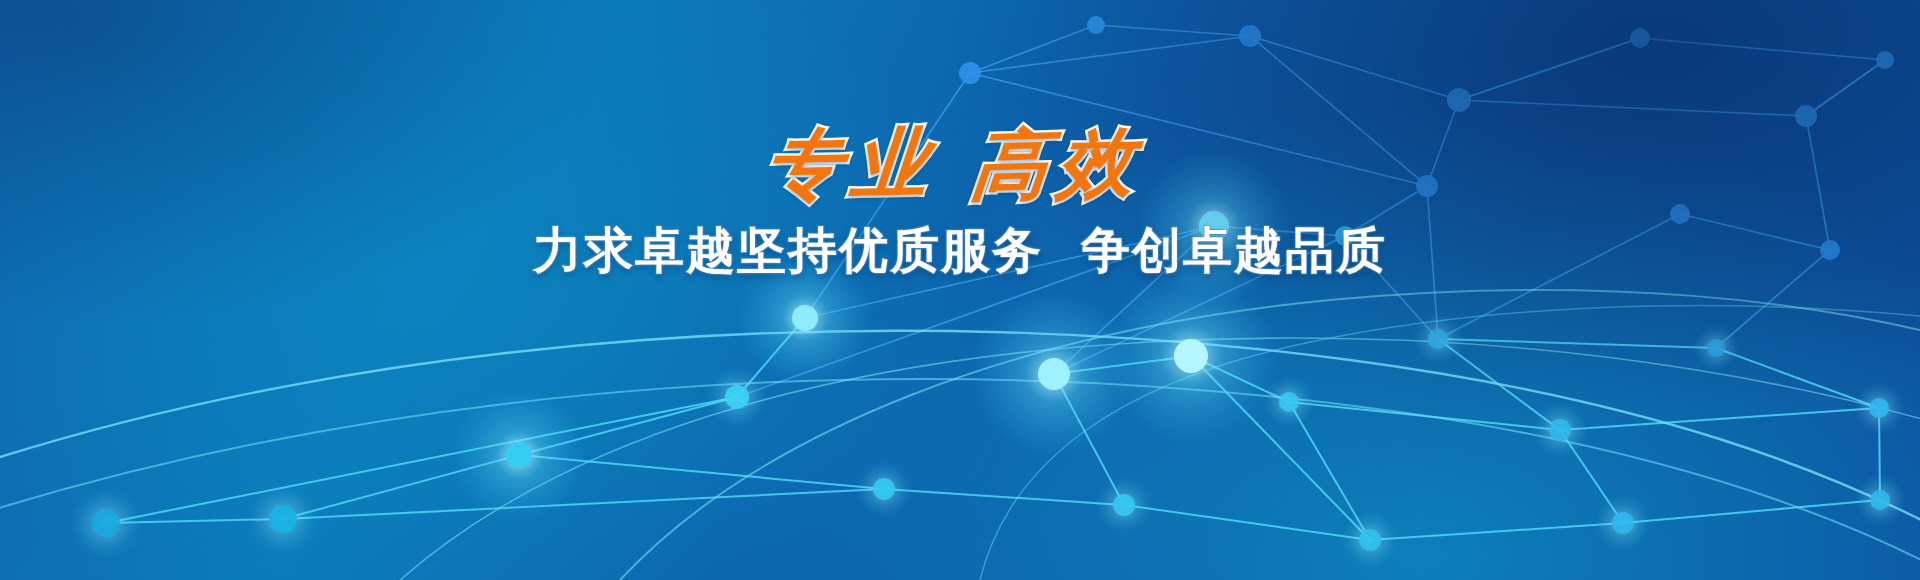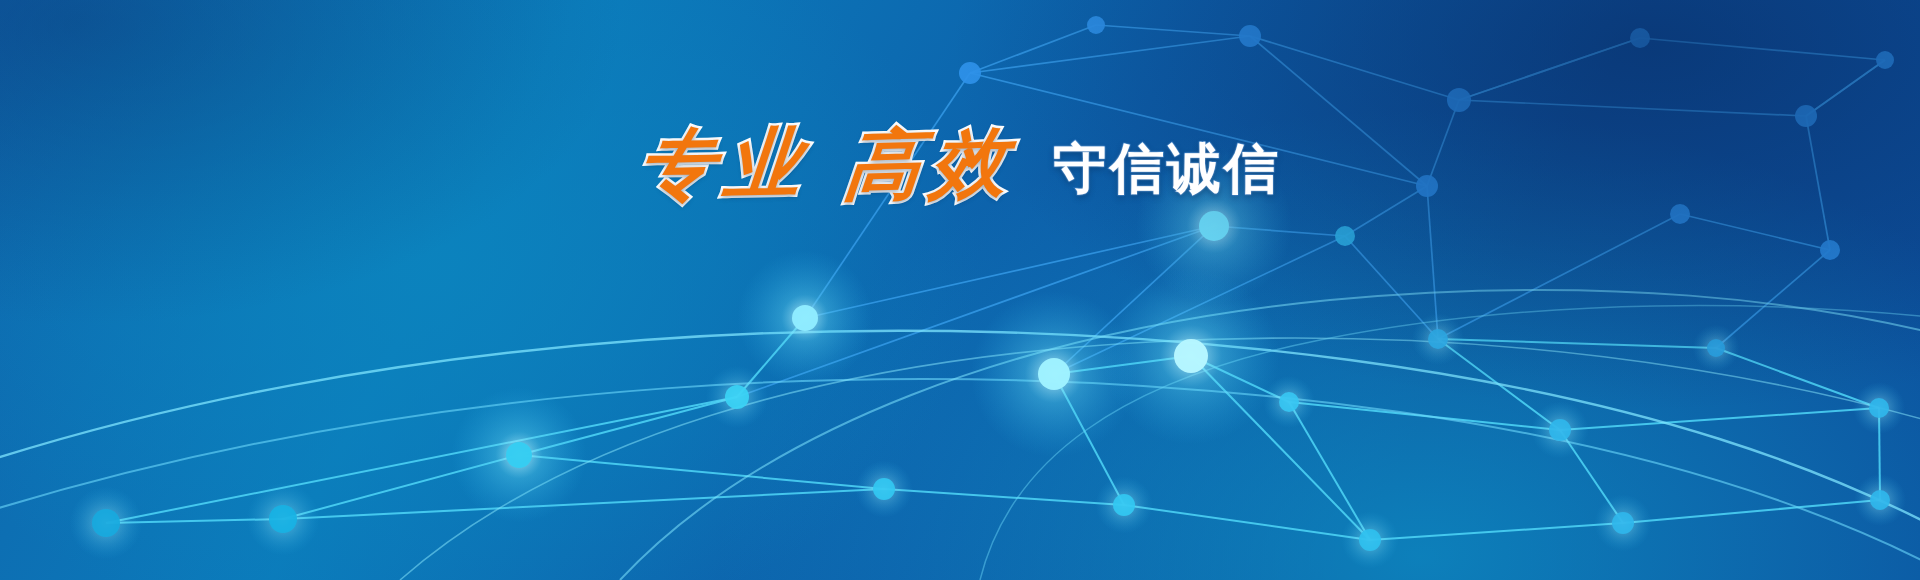--- a/index.html
+++ b/index.html
@@ -217,17 +217,17 @@
         <circle cx="1880" cy="500" r="10" fill="#2fb6ec" fill-opacity="0.92"></circle>
       </g>
   </svg>
 
   <div class="vignette"></div>
 
   <div id="headline-block">
     <div id="headline-row">
       <span class="brush">专业</span>
       <span class="brush brush-2">高效</span>
-      <span class="white-seal">守信诚信</span>
     </div>
+    <div id="subline">力求卓越坚持优质服务  争创卓越品质</div>
   </div>
 
 </div>
 
 </body></html>

